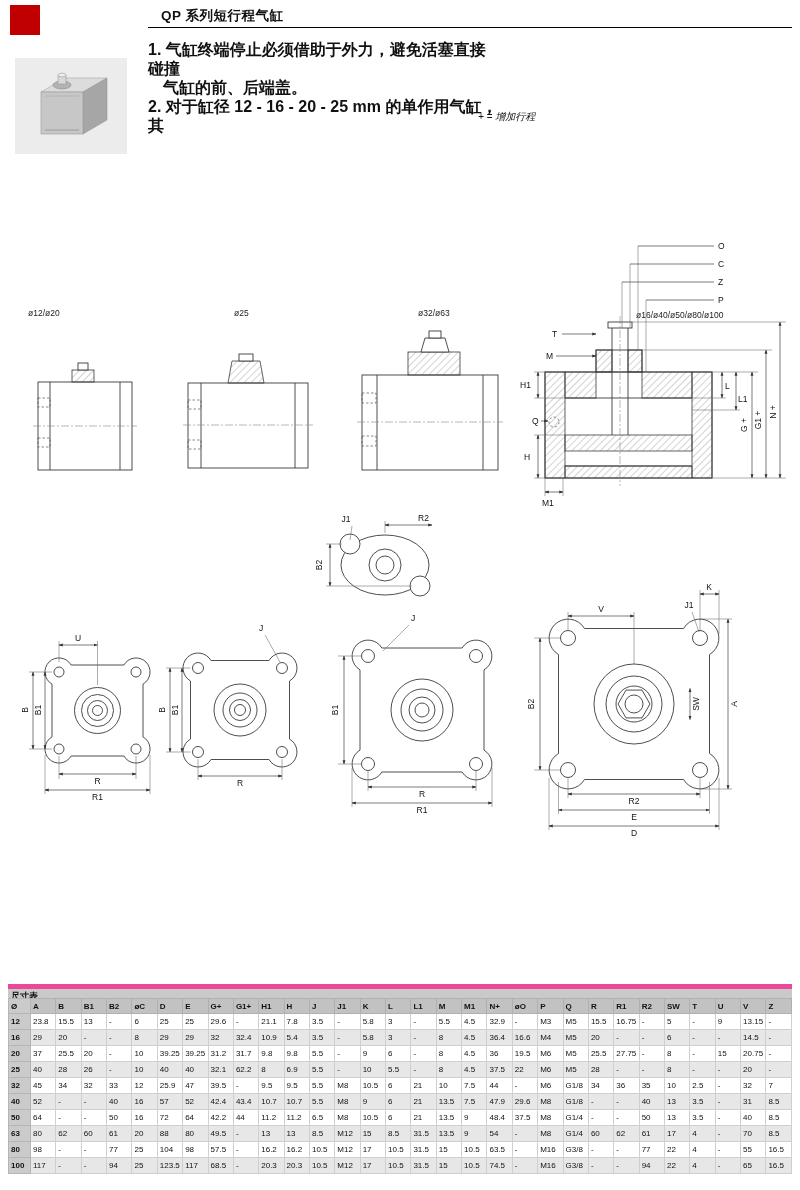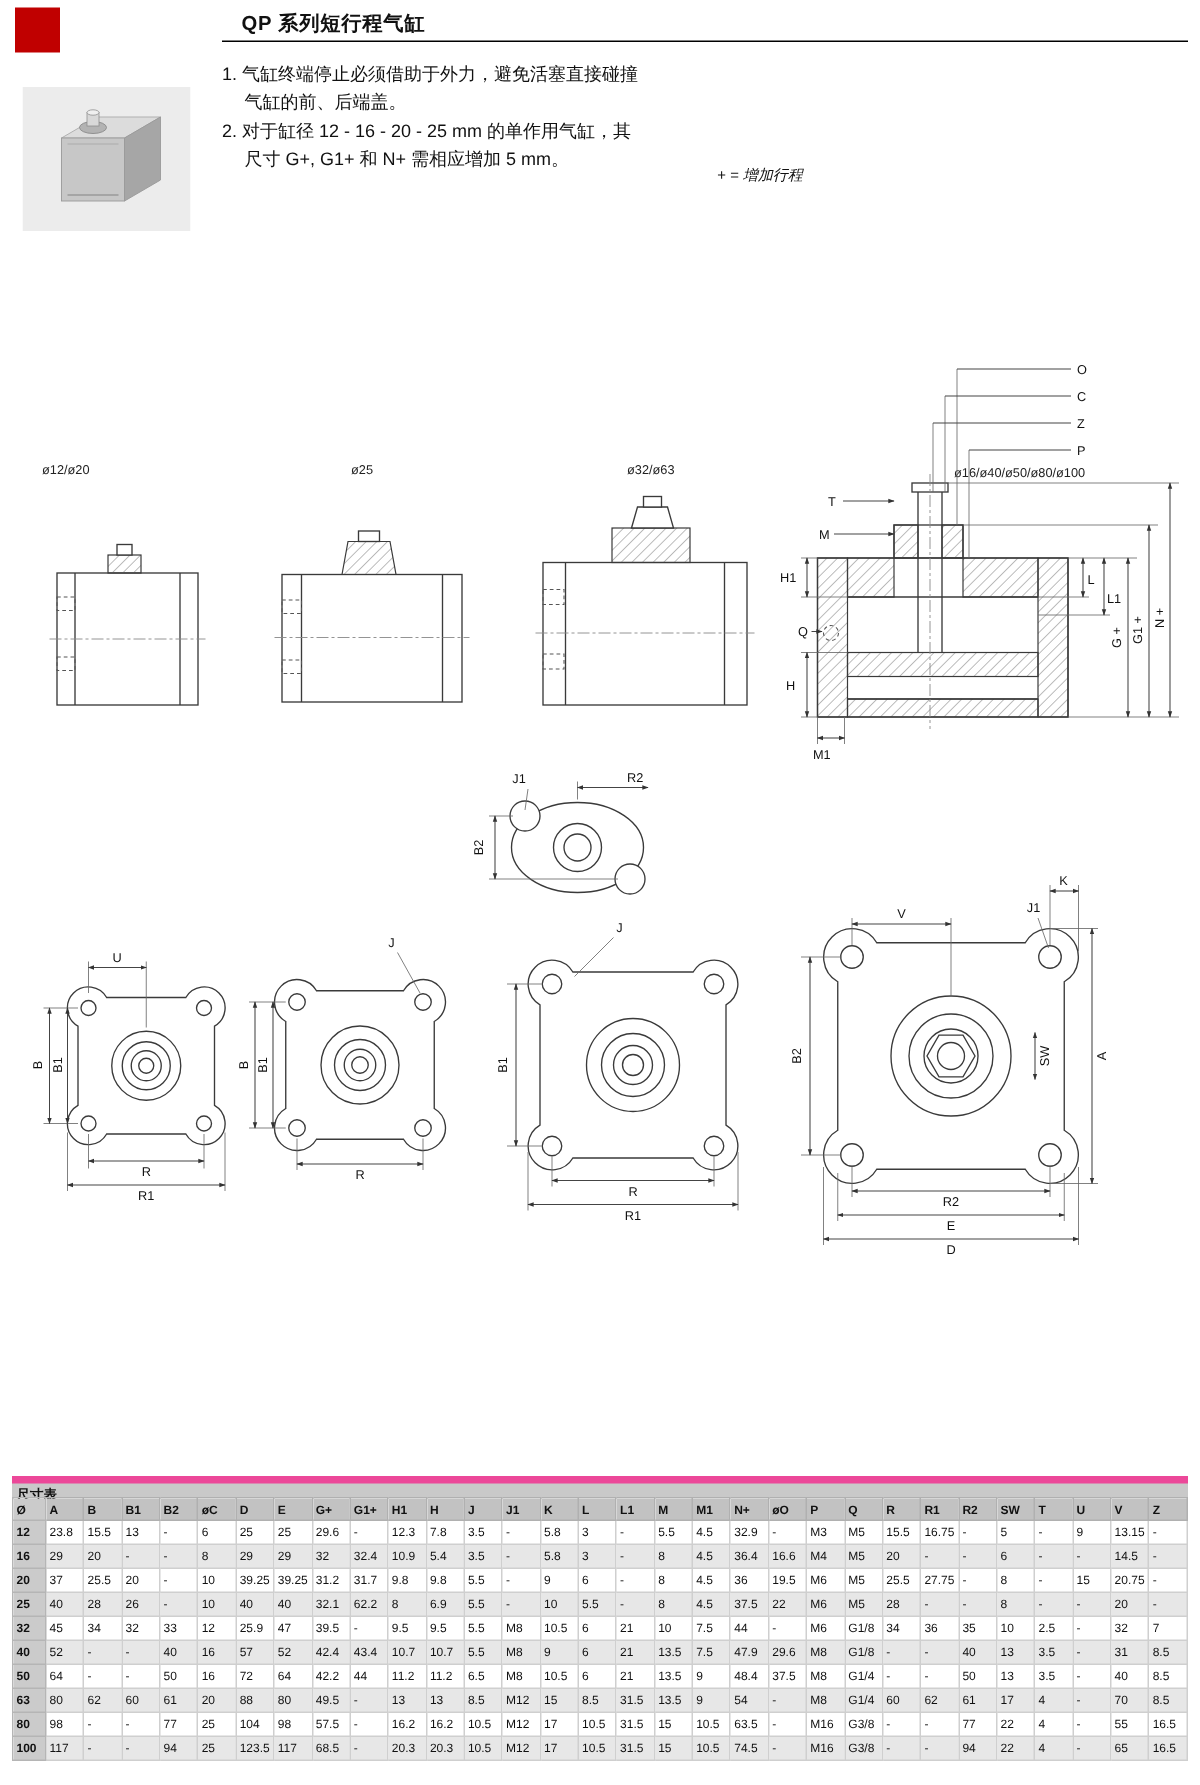--- a/index.html
+++ b/index.html
@@ -6,21 +6,21 @@
   body { margin:0; background:#ffffff; }
   .page { position:relative; width:800px; height:1190px; background:#fff;
           font-family:"Liberation Sans","DejaVu Sans",sans-serif; color:#111; overflow:hidden; }
 
   .logo { position:absolute; left:10px; top:5px; width:30px; height:30px; background:#c00000; }
   .title { position:absolute; left:148px; top:7px; font-size:13.5px; font-weight:bold; letter-spacing:.5px;margin-left:13px; }
   .title-rule { position:absolute; left:148px; top:27px; width:644px; height:0; border-top:1.5px solid #000; }
 
   .photo { position:absolute; left:15px; top:58px; }
 
-  .notes { position:absolute; left:148px; top:40px; width:352px; font-size:12px; line-height:19px; }
+  .notes { position:absolute; left:148px; top:40px; width:352px; font-size:16px; line-height:19px;font-weight:bold; }
   .note-cont { padding-left:15px; }
   .stroke-note { position:absolute; left:478px; top:110px; font-size:10px;font-style:italic; }
 
   .drawing-canvas { position:absolute; left:0; top:230px; }
   svg text { font-family:"Liberation Sans","DejaVu Sans",sans-serif; }
   .lbl { font-size:8.5px; fill:#111; }
   .sec { font-size:8.5px; fill:#222; }
   .s  { stroke:#3a3a3a; stroke-width:0.9; fill:none; }
   .sw { stroke:#3a3a3a; stroke-width:0.9; fill:#fff; }
   .h  { stroke:#3a3a3a; stroke-width:0.8; fill:url(#hatch); }
@@ -57,21 +57,20 @@
     <rect x="43" y="17" width="8" height="9" fill="#d8d8d8" stroke="#8a8a8a" stroke-width="0.5"></rect>
     <ellipse cx="47" cy="17" rx="4" ry="1.8" fill="#efefef" stroke="#8a8a8a" stroke-width="0.5"></ellipse>
     <line x1="30" y1="38" x2="64" y2="38" stroke="#b5b5b5"></line>
     <line x1="30" y1="72" x2="64" y2="72" stroke="#9a9a9a"></line>
   </svg>
 
   <div class="notes">
     <div>1. 气缸终端停止必须借助于外力，避免活塞直接碰撞</div>
     <div class="note-cont">气缸的前、后端盖。</div>
     <div>2. 对于缸径 12 - 16 - 20 - 25 mm 的单作用气缸，其</div>
-    <div class="note-cont">尺寸 G+, G1+ 和 N+ 需相应增加 5 mm。</div>
   </div>
   <div class="stroke-note">+ = 增加行程</div>
 
   <svg class="drawing-canvas" width="800" height="620" viewBox="0 0 800 620">
     <defs>
       <pattern id="hatch" width="5" height="5" patternTransform="rotate(45)" patternUnits="userSpaceOnUse">
         <line x1="0" y1="0" x2="0" y2="5" stroke="#808080" stroke-width="0.7"></line>
       </pattern>
       <marker id="ar" viewBox="0 0 10 10" refX="9" refY="5" markerWidth="6" markerHeight="6" orient="auto-start-reverse">
         <path d="M0,1.5 L10,5 L0,8.5 z" fill="#333"></path>
@@ -375,21 +374,21 @@
           <th class="col-bore">12</th>
           <td>23.8</td>
           <td>15.5</td>
           <td>13</td>
           <td>-</td>
           <td>6</td>
           <td>25</td>
           <td>25</td>
           <td>29.6</td>
           <td>-</td>
-          <td>12.3</td>
+          <td>21.1</td>
           <td>7.8</td>
           <td>3.5</td>
           <td>-</td>
           <td>5.8</td>
           <td>3</td>
           <td>-</td>
           <td>5.5</td>
           <td>4.5</td>
           <td>32.9</td>
           <td>-</td>

